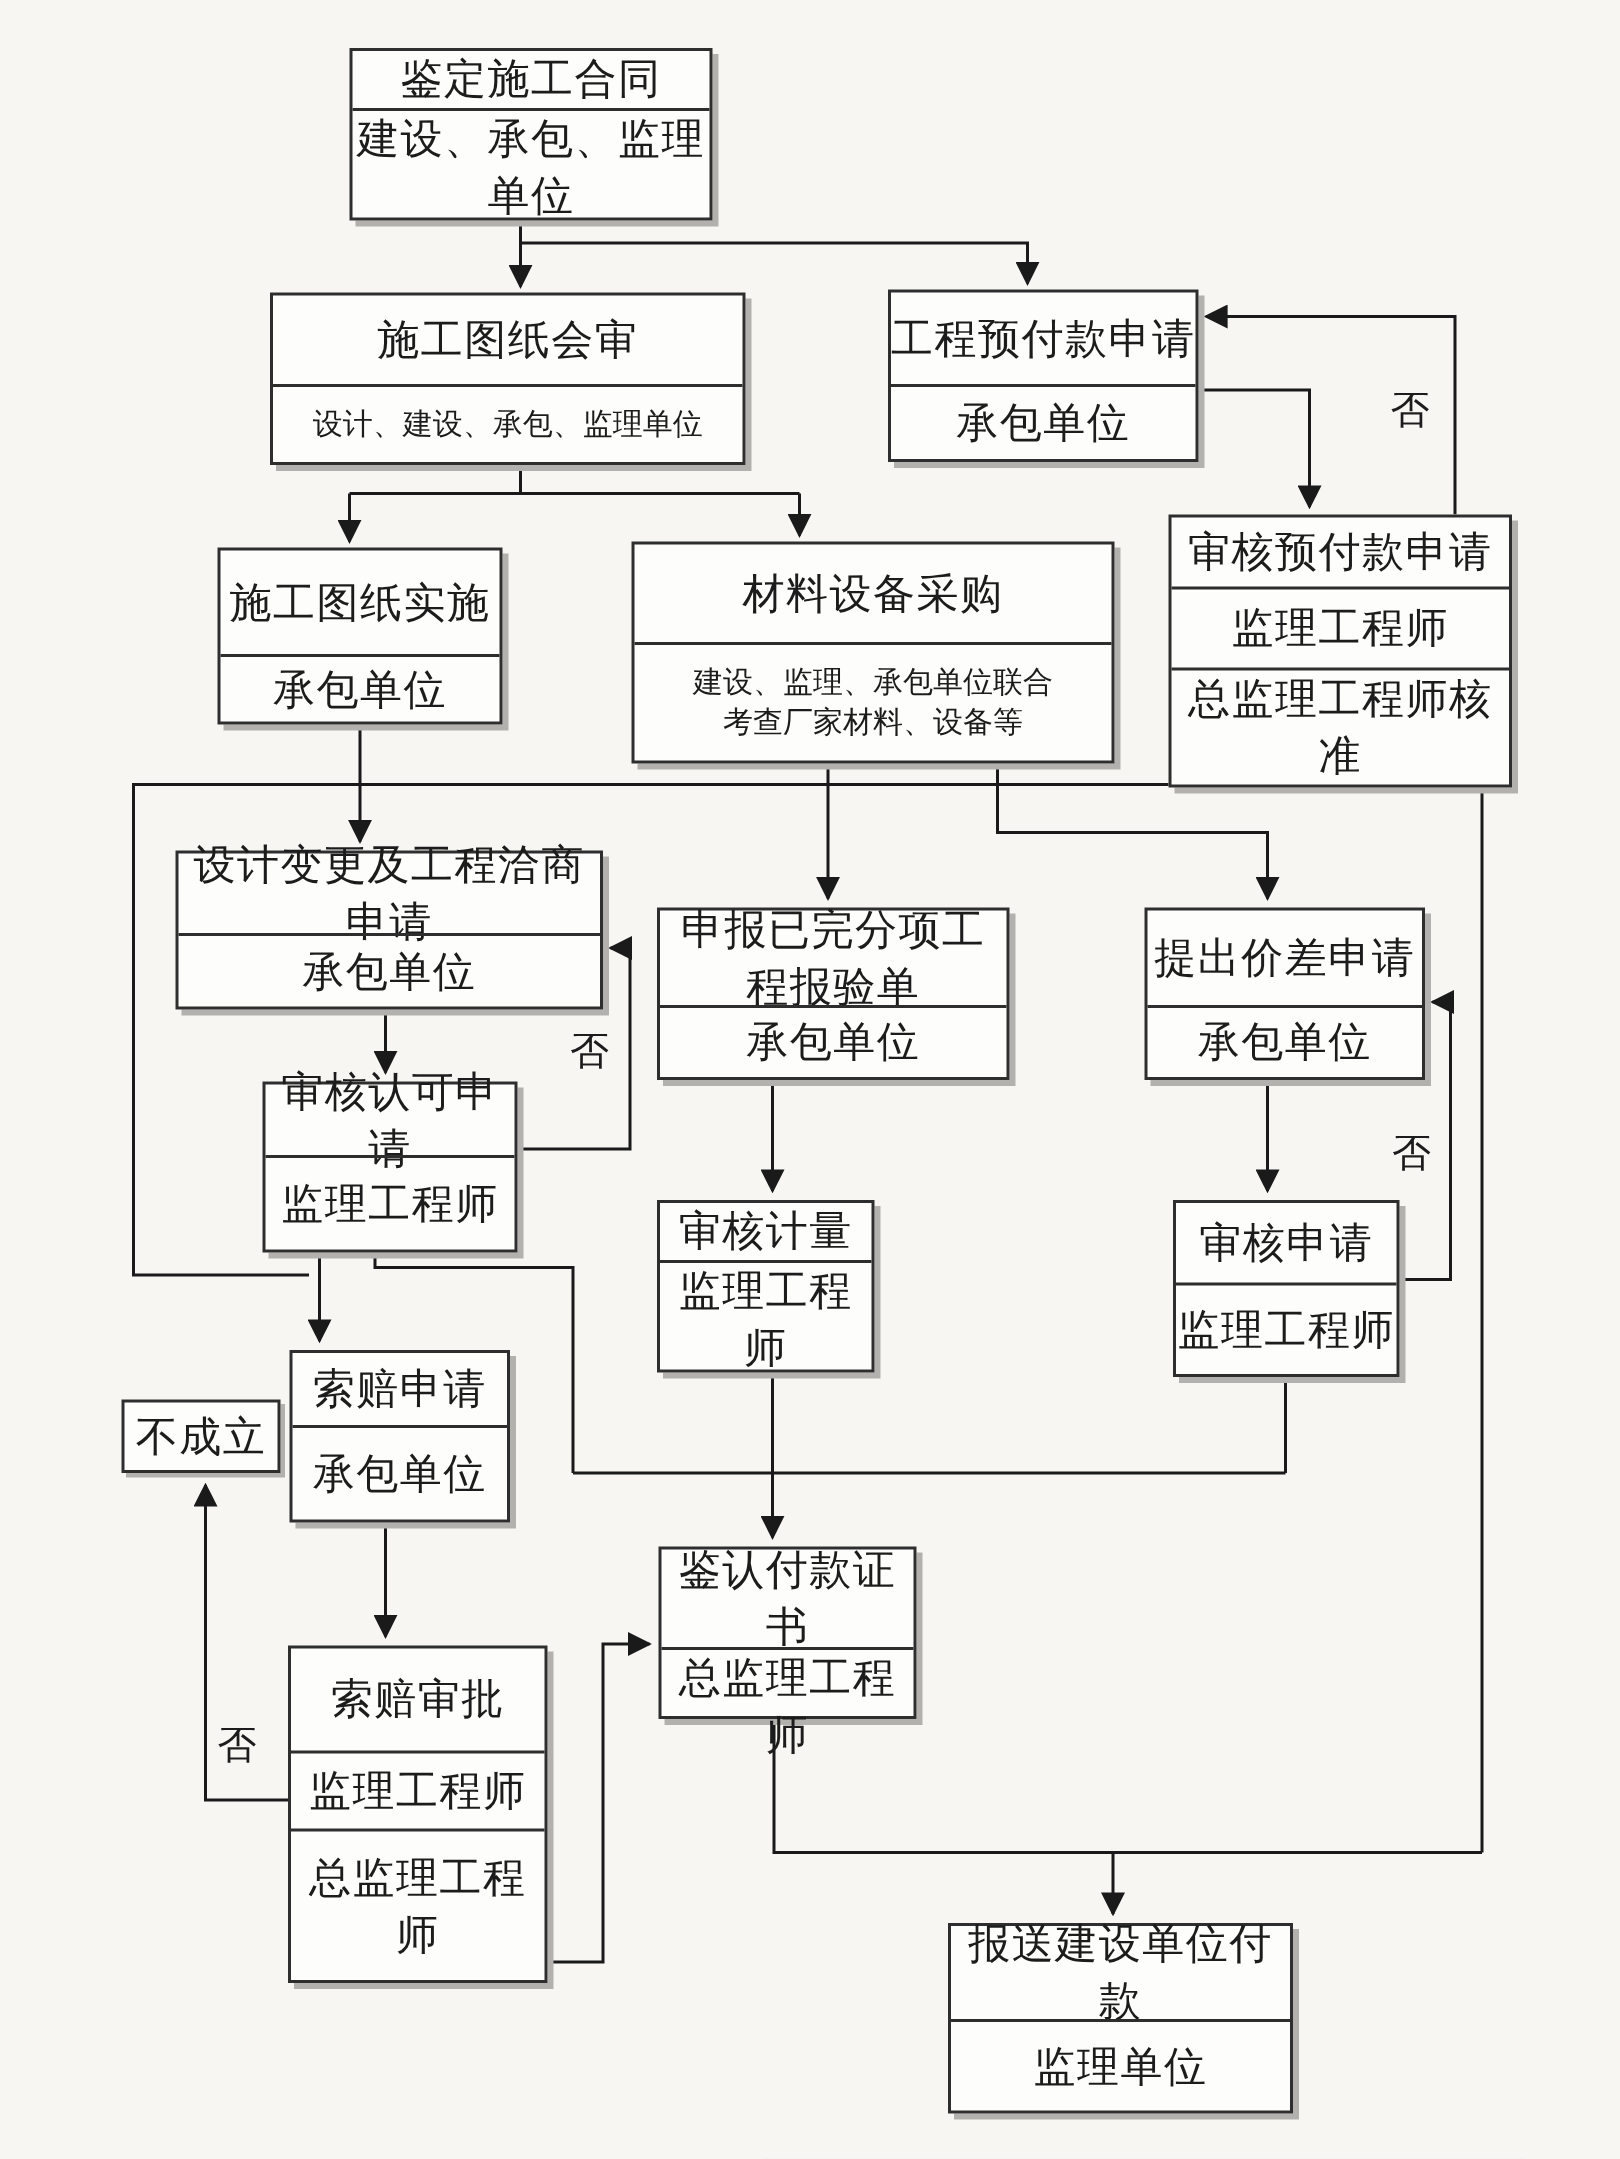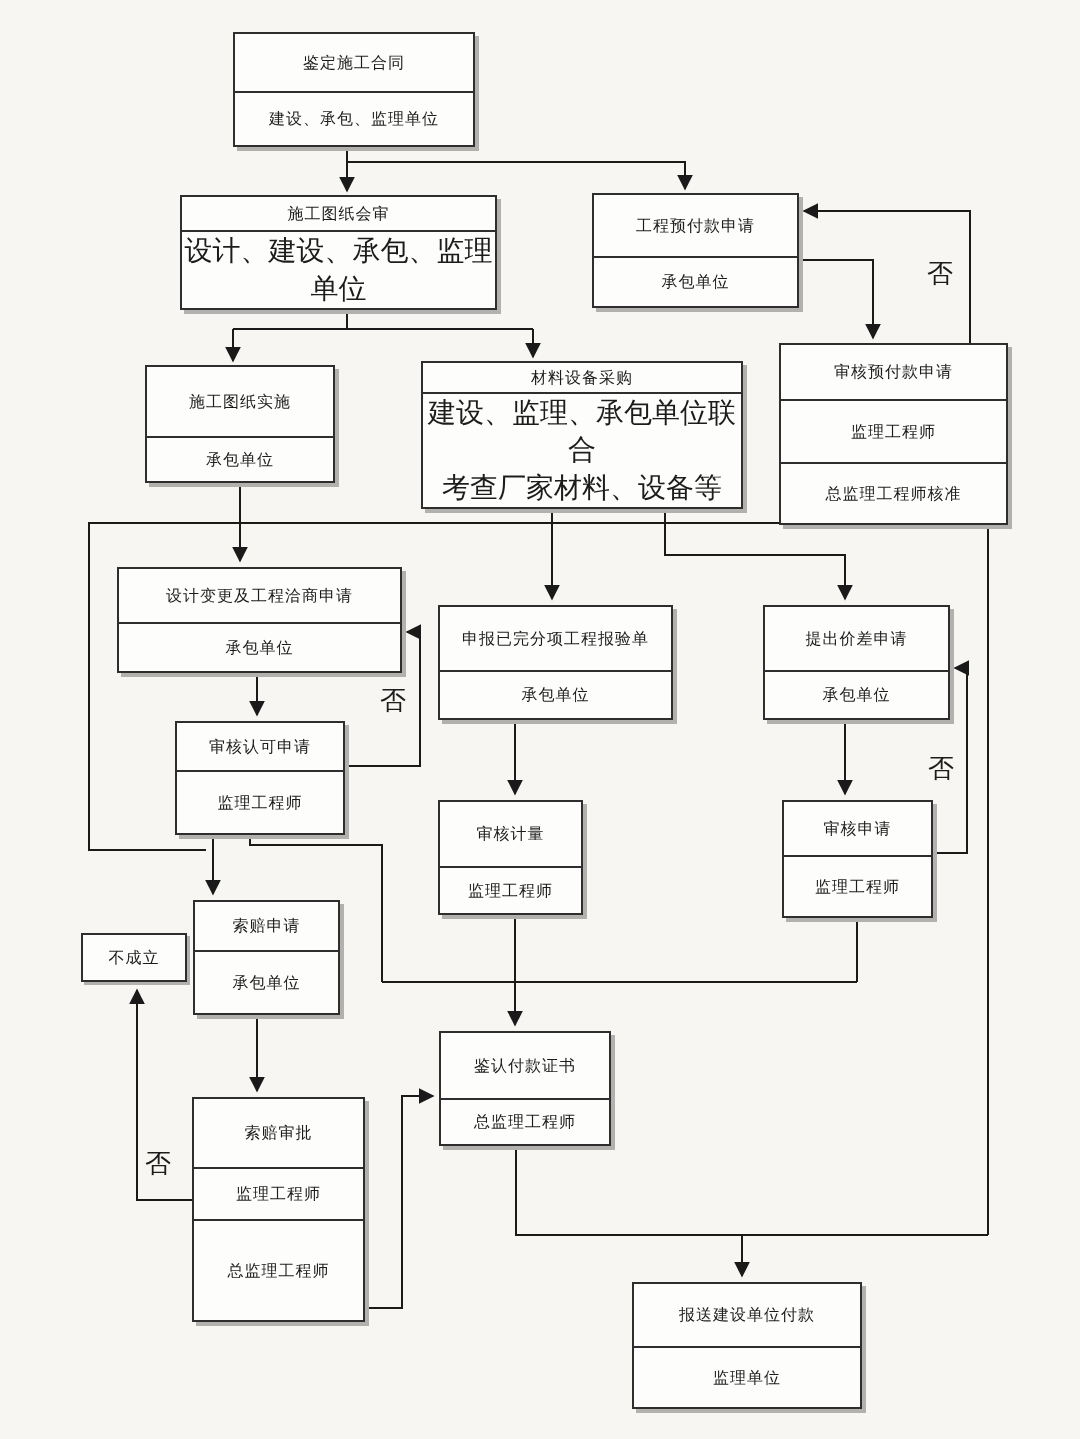--- a/index.html
+++ b/index.html
@@ -2,23 +2,23 @@
 <html><head>
 <meta charset="utf-8">
 <style>
   html,body{margin:0;padding:0;}
   body{font-family:"Liberation Sans","DejaVu Sans",sans-serif;background:#e9e8e6;}
   #stage{position:relative;width:1080px;height:1439px;background:#f7f6f3;overflow:hidden;}
   #wires{position:absolute;left:0;top:0;width:1080px;height:1439px;}
   .node{position:absolute;box-sizing:border-box;background:#fdfdfc;border:2px solid #2e2e2e;
         box-shadow:4px 4px 0 #b3b1ae;display:flex;flex-direction:column;}
   .row{box-sizing:border-box;display:flex;flex-direction:column;align-items:center;justify-content:center;
-       font-size:16px;color:#1c1c1c;letter-spacing:1px;line-height:1.35;text-align:center;}
+       font-size:28px;color:#1c1c1c;letter-spacing:1px;line-height:1.35;text-align:center;}
   .row + .row{border-top:2px solid #2e2e2e;}
-  .fs22{font-size:28px;letter-spacing:0;}
+  .fs22{font-size:20px;letter-spacing:0;}
   .edge-label{position:absolute;font-size:26px;color:#1c1c1c;}
 </style>
 </head>
 <body>
 
 <div id="stage">
 
   <svg id="wires" viewBox="0 0 1080 1439" fill="none" stroke="#1a1a1a" stroke-width="2">
     <defs>
       <marker id="arr" viewBox="0 0 10 10" refX="9" refY="5" markerWidth="8" markerHeight="8" orient="auto-start-reverse">

